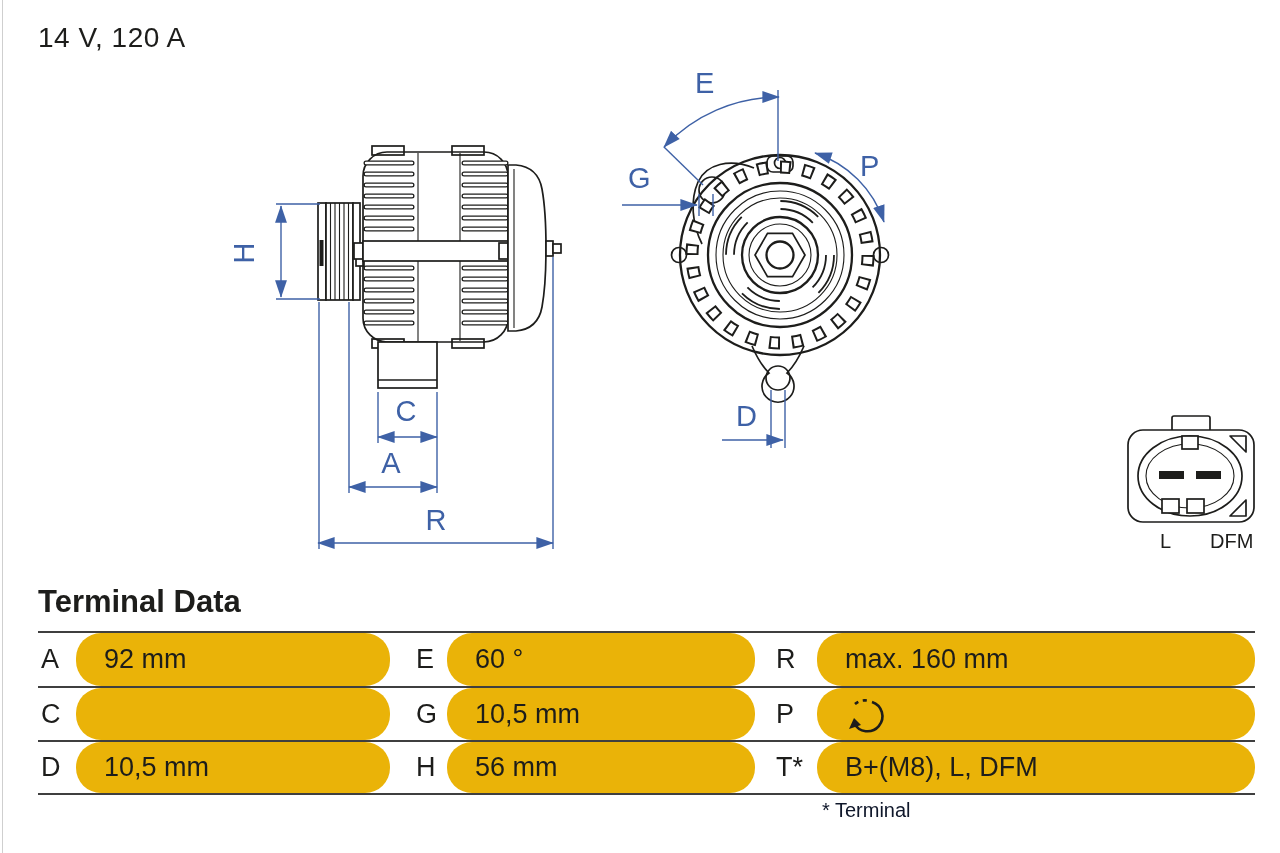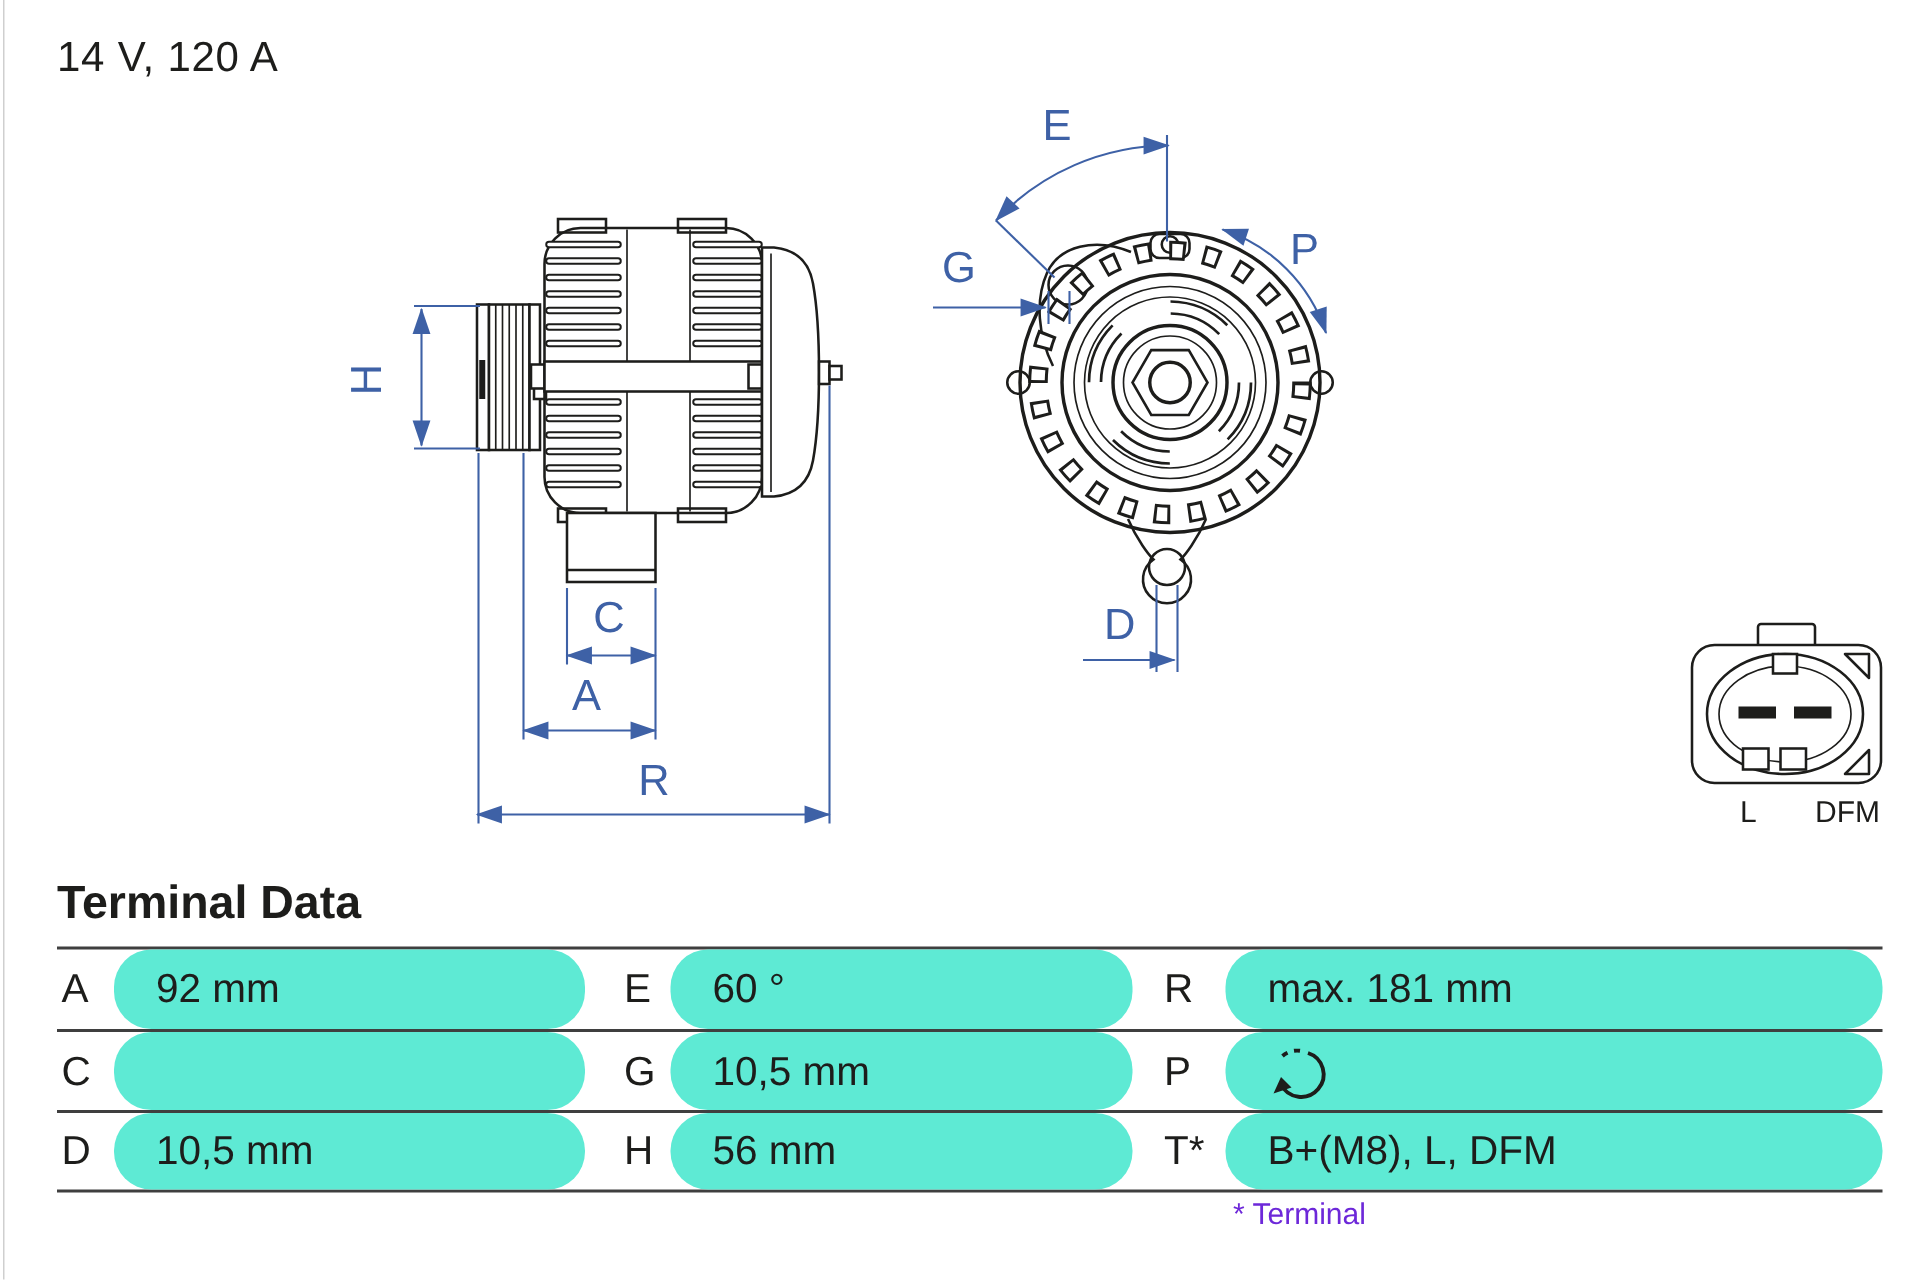--- a/index.html
+++ b/index.html
@@ -6,23 +6,23 @@
   body{width:1280px;height:853px;position:relative;font-family:"Liberation Sans",sans-serif;color:#1d1d1b;overflow:hidden;}
   .page-edge{position:absolute;left:2px;top:0;width:1px;height:853px;background:#cfcfcf;}
   .rating{position:absolute;left:38px;top:22px;font-size:28px;letter-spacing:.5px;color:#1d1d1b;}
   .drawing{position:absolute;left:0;top:0;width:1280px;height:580px;}
   .tech-title{position:absolute;left:38px;top:584px;font-size:31px;font-weight:bold;color:#1d1d1b;}
   .tbl{position:absolute;left:38px;top:631px;width:1217px;}
   .trow{box-sizing:border-box;height:54.7px;border-top:2px solid #3f3f3f;display:grid;
         grid-template-columns:38px 314px 18px 39px 308px 16px 46px 438px;align-items:stretch;}
   .trow:last-child{border-bottom:2px solid #3f3f3f;}
   .cell{display:flex;align-items:center;font-size:27px;color:#1d1d1b;}
-  .val{background:#5eead4;padding-left:28px;border-radius:25px;}
+  .val{background:#eab308;padding-left:28px;border-radius:25px;}
   .k1{padding-left:3px;} .k2{padding-left:8px;} .k3{padding-left:5px;}
-  .footnote{position:absolute;left:822px;top:799px;font-size:20px;color:#6d28d9;}
+  .footnote{position:absolute;left:822px;top:799px;font-size:20px;color:#0f172a;}
   
   .k{stroke:#1d1d1b;fill:none;stroke-width:1.7;}
   .kf{stroke:#1d1d1b;fill:#fff;stroke-width:1.7;}
   .kthin{stroke:#1d1d1b;fill:none;stroke-width:1.1;}
   .kbold{stroke:#1d1d1b;fill:none;stroke-width:2.3;}
   .b{stroke:#3e61a6;fill:none;stroke-width:1.4;}
   .bt{fill:#3e61a6;font-family:"Liberation Sans",sans-serif;font-size:29px;}
   .ct{fill:#1d1d1b;font-family:"Liberation Sans",sans-serif;font-size:20px;}
 </style>
 </head>
@@ -180,21 +180,21 @@
 
 <div class="tbl">
   <div class="trow">
     <div class="cell k1">A</div>
     <div class="cell val">92 mm</div>
     <div class="cell"></div>
     <div class="cell k2">E</div>
     <div class="cell val">60 °</div>
     <div class="cell"></div>
     <div class="cell k3">R</div>
-    <div class="cell val">max. 181 mm</div>
+    <div class="cell val">max. 160 mm</div>
   </div>
   <div class="trow">
     <div class="cell k1">C</div>
     <div class="cell val"></div>
     <div class="cell"></div>
     <div class="cell k2">G</div>
     <div class="cell val">10,5 mm</div>
     <div class="cell"></div>
     <div class="cell k3">P</div>
     <div class="cell val">

